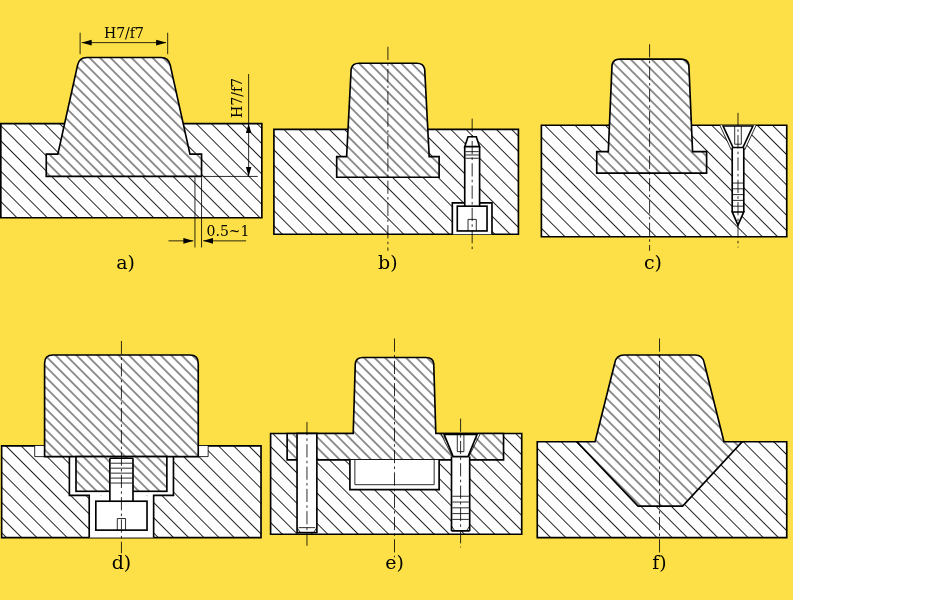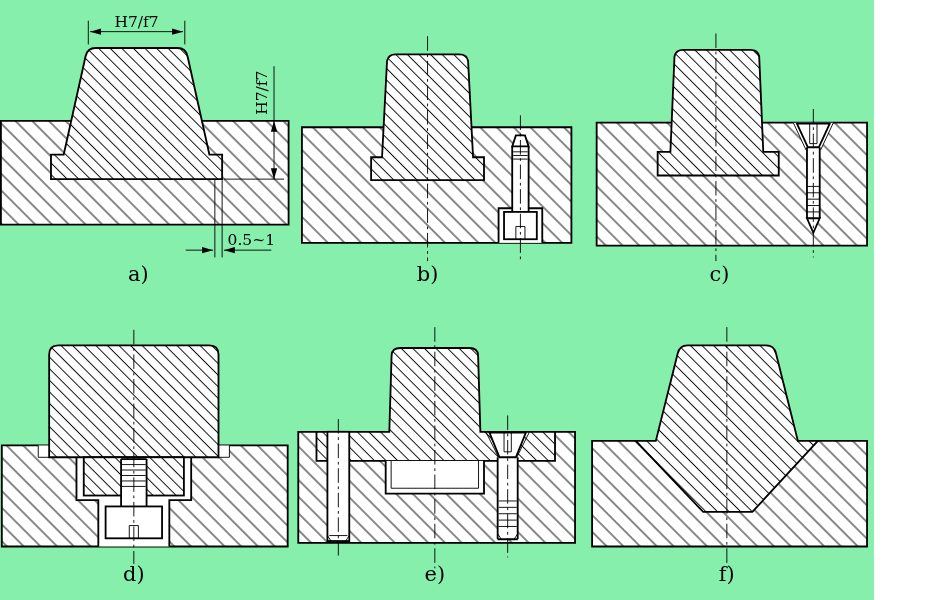--- a/index.html
+++ b/index.html
@@ -1,21 +1,21 @@
 <!DOCTYPE html>
 <html><head>
 <meta charset="utf-8">
 <style>
   html,body{margin:0;padding:0;background:#ffffff;}
   body{width:944px;height:600px;overflow:hidden;font-family:"DejaVu Serif",serif;}
   .figure-grid{
     display:grid;
     grid-template-columns:repeat(3,1fr);
     grid-template-rows:300px 300px;
-    width:874px;height:600px;background:#86efac;
+    width:793px;height:600px;background:#fde047;
   }
   .cell{position:relative;}
   .cell svg{display:block;width:100%;height:100%;}
   .dims-svg{position:absolute;width:0;height:0;}
   text{fill:#000;font-family:"DejaVu Serif",serif;}
   .lbl{font-size:23px;}
   .dim{font-size:17px;}
   .outline{fill:none;stroke:#000;stroke-width:2;}
   .thin{fill:none;stroke:#000;stroke-width:1;}
   .cline{fill:none;stroke:#000;stroke-width:1;stroke-dasharray:16 4 3 4;}

